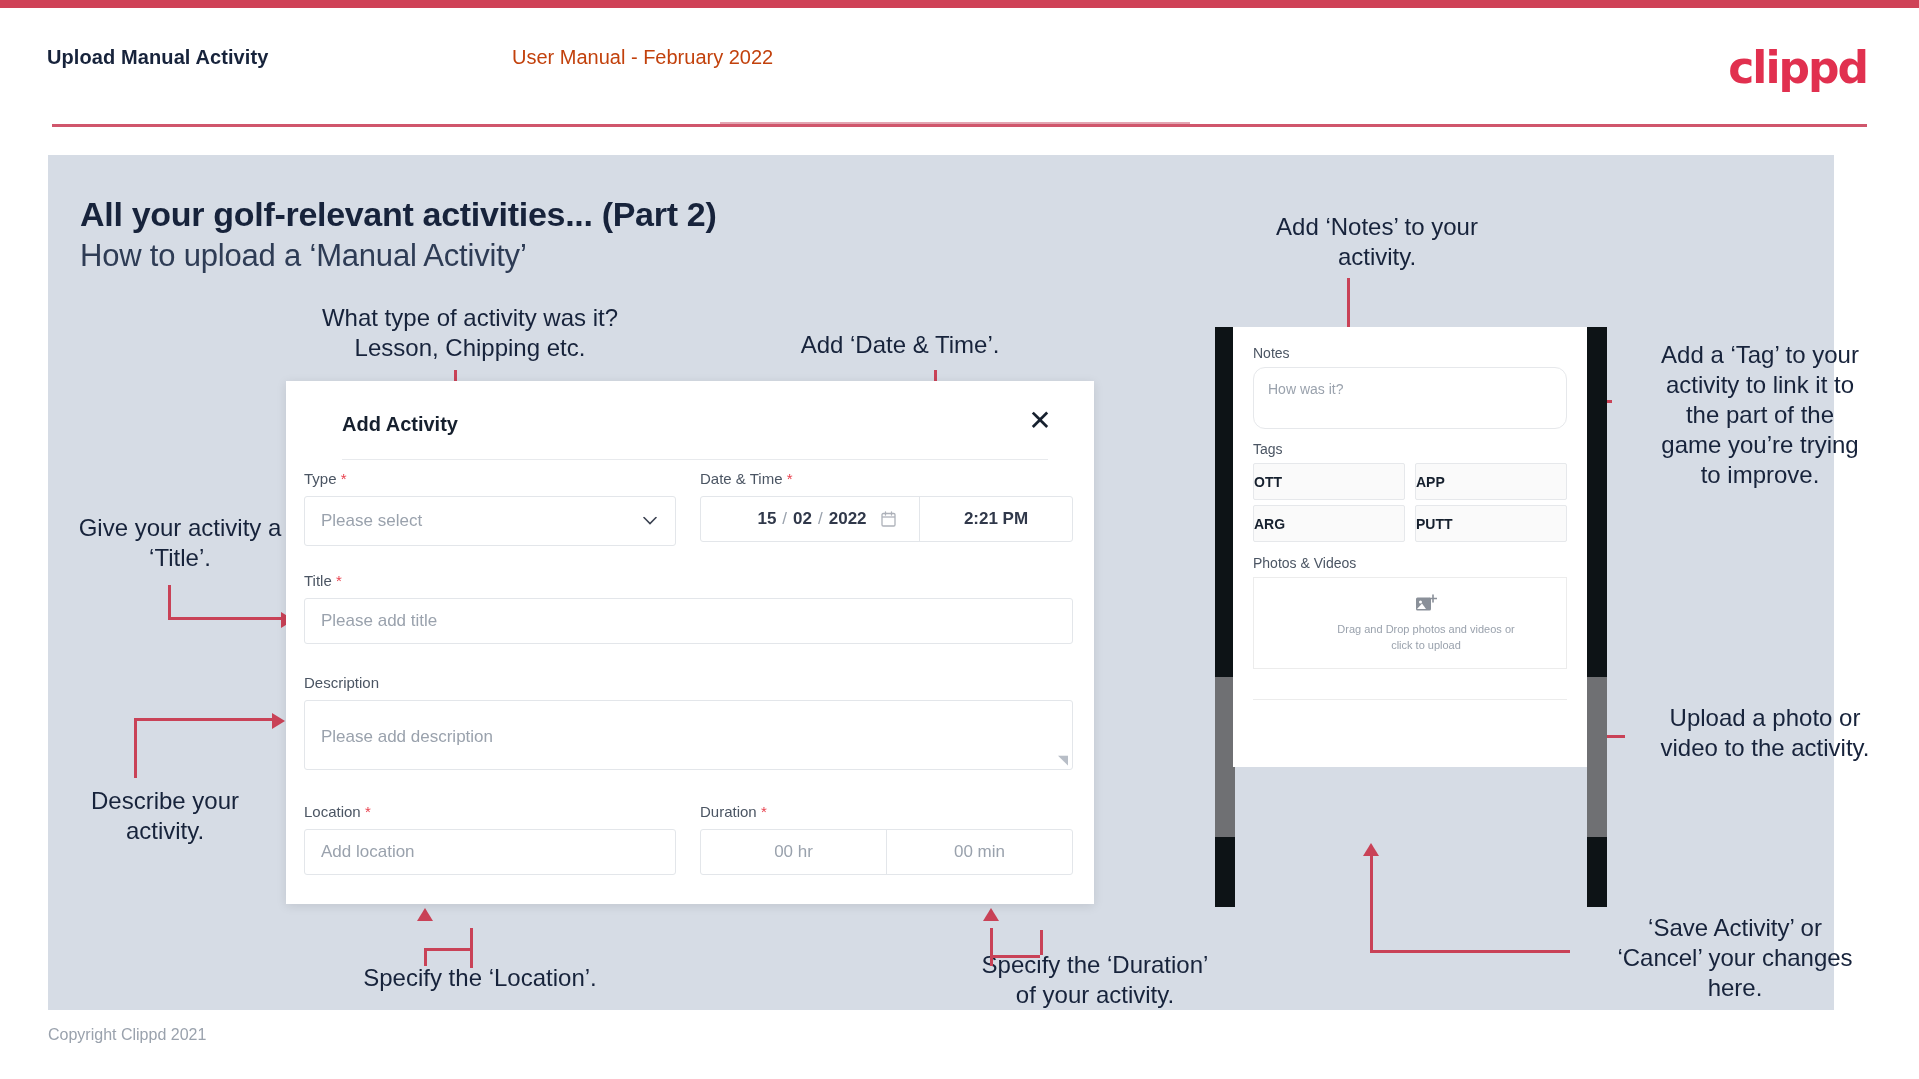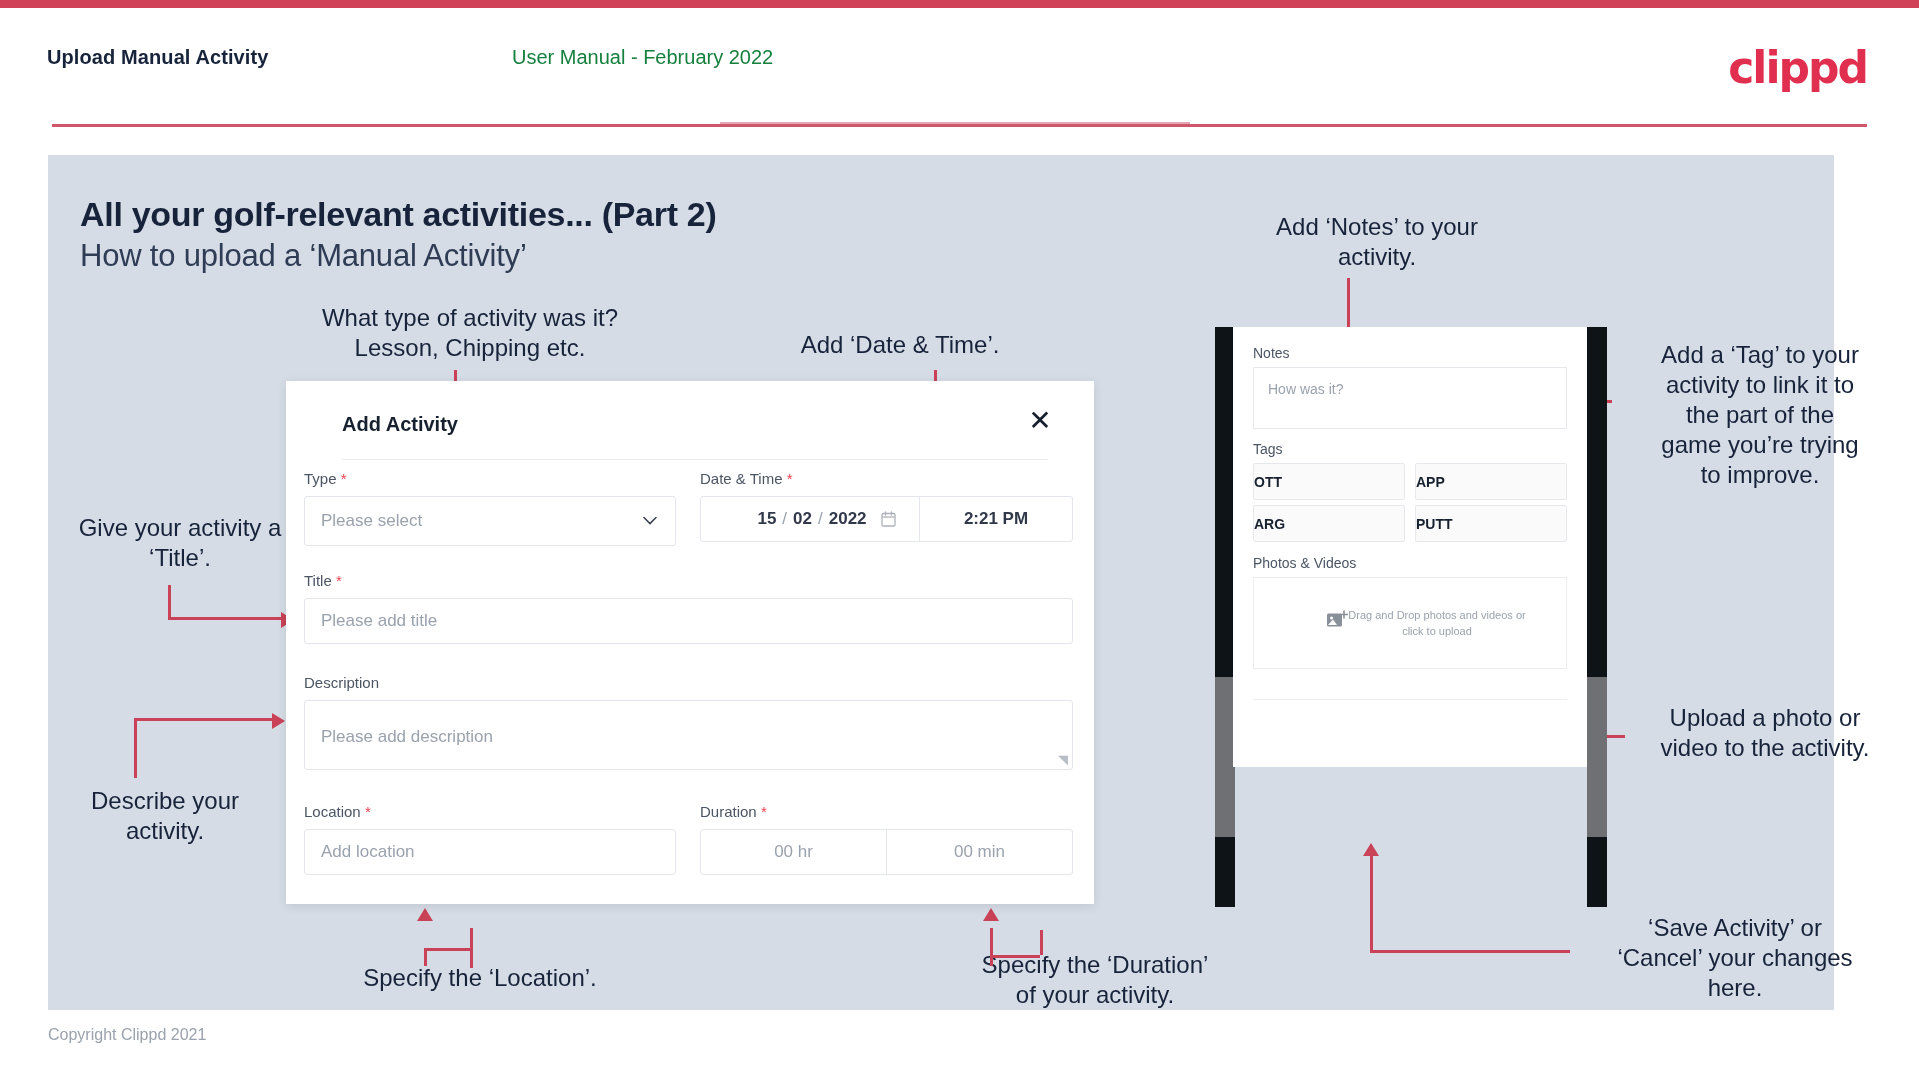--- a/index.html
+++ b/index.html
@@ -17,21 +17,21 @@
   }
   .header{
     position:absolute;left:0;top:8px;width:1919px;height:122px;background:#fff;
   }
   .hdr-left{
     position:absolute;left:47px;top:38px;
     font-size:20px;font-weight:700;color:#17233b;letter-spacing:.1px;
   }
   .hdr-mid{
     position:absolute;left:512px;top:38px;
-    font-size:20px;font-weight:400;color:#15803d;
+    font-size:20px;font-weight:400;color:#c2410c;
   }
   .logo{
     position:absolute;right:52px;top:38px;
     font-size:44px;line-height:44px;font-weight:700;color:#e1304f;
     letter-spacing:-2px;font-family:"DejaVu Sans", sans-serif;
   }
   .hdr-rule{
     position:absolute;left:52px;top:124px;width:1815px;height:3px;
     background:#d0566c;
   }
@@ -135,29 +135,29 @@
   .phone{
     position:absolute;left:1215px;top:327px;width:390px;height:580px;
   }
   .bezel{position:absolute;background:#0d1316;}
   .bezel.grey{background:#6f7073;}
   .screen{
     position:absolute;left:18px;top:0;width:354px;height:440px;background:#fff;
     overflow:hidden;
   }
   .p-label{font-size:14px;color:#4b5563;}
-  .p-box{border:1px solid #e6e8eb;background:#fff;box-sizing:border-box;border-radius:0;}
+  .p-box{border:1px solid #e6e8eb;background:#fff;box-sizing:border-box;border-radius:12px;}
   .tag{
     border:1px solid #e6e8eb;background:#fafafa;box-sizing:border-box;border-radius:2px;
     display:flex;align-items:center;justify-content:flex-start;
     font-size:14px;font-weight:700;color:#16202e;
   }
   .dz{
     border:1px solid #ececec;box-sizing:border-box;background:#fff;
-    display:flex;align-items:center;justify-content:center;padding-left:32px;
+    display:flex;flex-direction:column;align-items:center;justify-content:center;padding-left:32px;
   }
   .dz-txt{font-size:11px;color:#9aa2ad;text-align:center;line-height:16px;}
   .save-btn{
     background:#e8244f;color:#fff;font-size:14px;font-weight:700;
     display:flex;align-items:center;justify-content:center;border-radius:2px;cursor:pointer;
   }
   .cancel-btn{
     font-size:14px;font-weight:700;color:#16202e;text-align:center;cursor:pointer;
   }
   .p-rule{background:#ececec;height:1px;}

